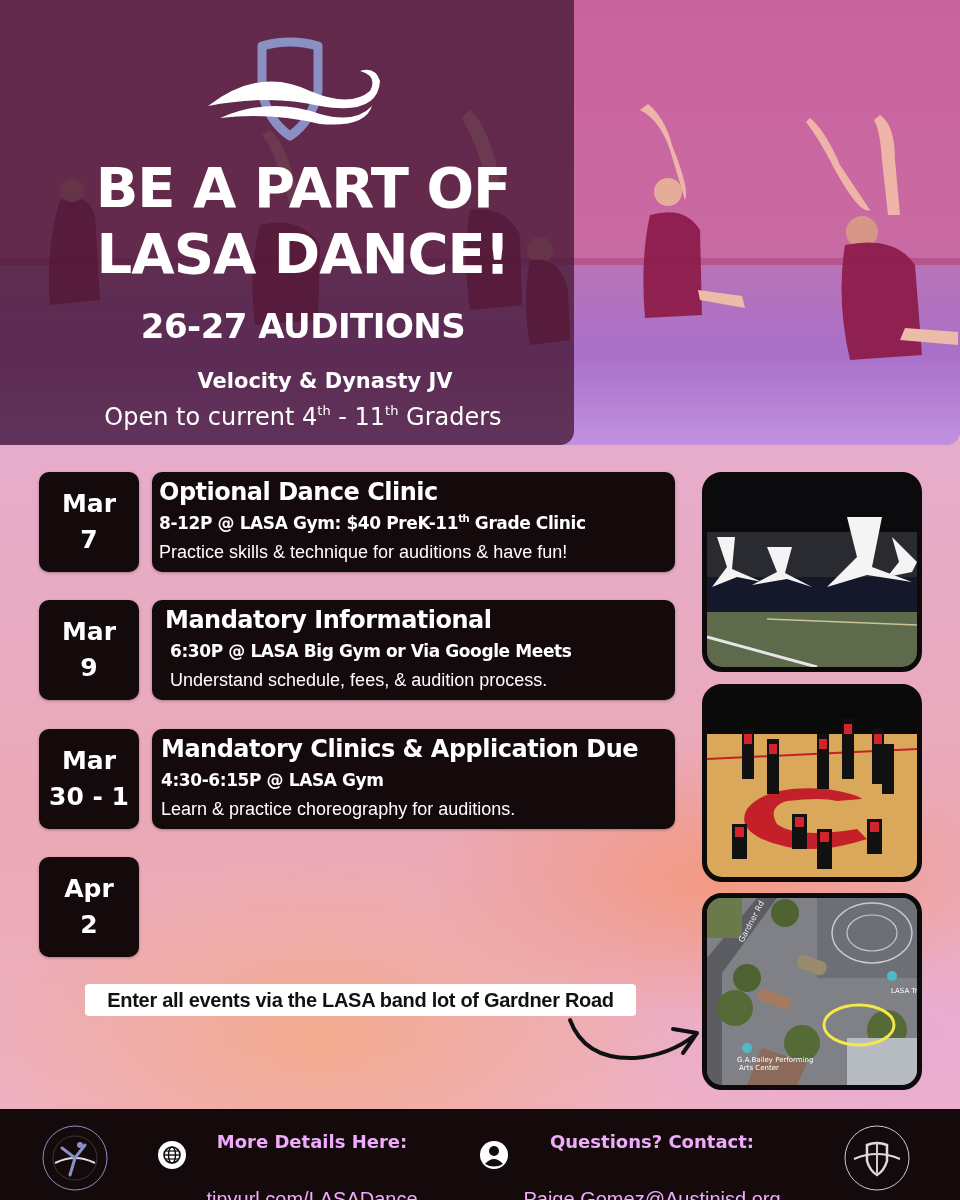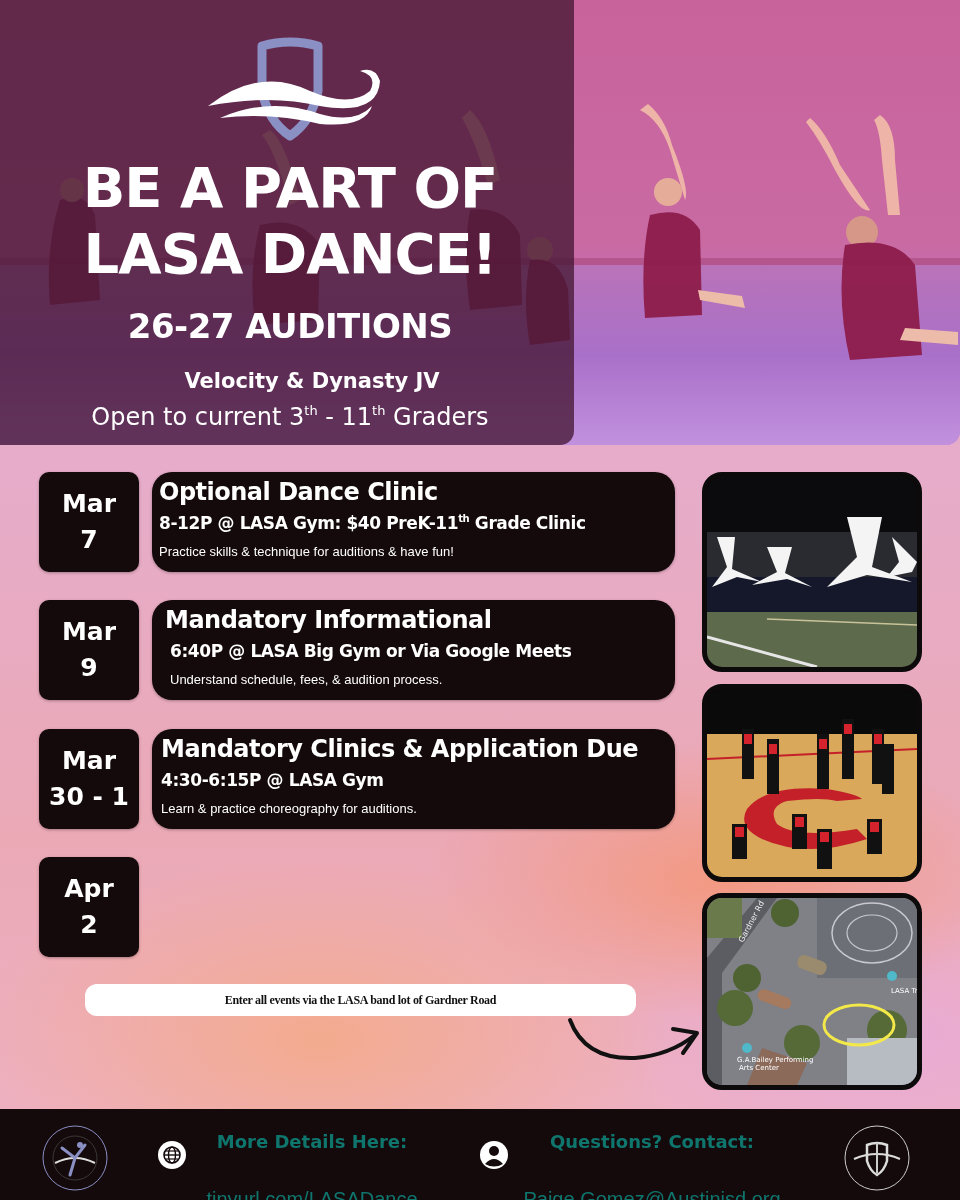--- a/index.html
+++ b/index.html
@@ -29,70 +29,70 @@
   }
   .stage-edge { position:absolute; left:0; top: 258px; width: 960px; height: 10px; background: rgba(160,60,110,0.45); }
   .dancer { position: absolute; }
   .hero-panel {
     position: absolute; left: 0; top: 0; width: 574px; height: 445px;
     background: rgba(70, 24, 52, 0.78);
     border-bottom-right-radius: 14px;
   }
   .hero-logo { position: absolute; left: 200px; top: 36px; width: 180px; height: 110px; }
   .hero-title {
-    position: absolute; left: 3px; width: 574px; text-align: center; color: #fff;
+    position: absolute; left: 16px; width: 574px; text-align: center; color: #fff;
     font-family: "DejaVu Sans", sans-serif; font-weight: bold; letter-spacing: -1px;
   }
   .t1 { top: 158px; font-size: 56px; line-height: 60px; }
   .t2 { top: 224px; font-size: 56px; line-height: 60px; }
   .t3 { top: 306px; font-size: 34px; line-height: 40px; letter-spacing: -0.5px; }
   .t4 { top: 368px; font-size: 21px; line-height: 26px; letter-spacing: 0; padding-left: 44px; }
   .t5 { top: 402px; font-size: 24px; line-height: 30px; font-weight: normal; letter-spacing: 0; }
   .t5 sup { font-size: 13px; vertical-align: 10px; line-height: 0; }
 
   
   .event { position: absolute; left: 39px; width: 636px; height: 102px; }
   .date-box {
     position: absolute; left: 0; top: 0; width: 100px; height: 100px;
     background: #140a0c; border-radius: 10px; color: #fff;
     display: flex; flex-direction: column; align-items: center; justify-content: center;
     font-family: "DejaVu Sans", sans-serif; font-weight: bold; font-size: 25px; line-height: 36px;
     box-shadow: 0 1px 3px rgba(0,0,0,0.3);
   }
   .info-box {
     position: absolute; left: 113px; top: 0; width: 523px; height: 100px;
-    background: #140a0c; border-radius: 20px; color: #fff; padding: 4px 8px 0 7px;
+    background: #140a0c; border-radius: 10px; color: #fff; padding: 4px 8px 0 7px;
     box-shadow: 0 1px 3px rgba(0,0,0,0.3);
   }
   .ev-title { font-family: "DejaVu Sans", sans-serif; font-weight: bold; font-size: 24px; line-height: 32px; letter-spacing: -0.5px; }
   .ev-time { font-family: "DejaVu Sans", sans-serif; font-weight: bold; font-size: 17px; line-height: 30px; letter-spacing: -0.4px; }
   .ev-time sup { font-size: 10px; vertical-align: 7px; line-height: 0; }
-  .ev-desc { font-size: 13px; line-height: 28px; }
+  .ev-desc { font-size: 18px; line-height: 28px; }
 
   
   .photo {
     position: absolute; left: 702px; width: 220px; background: #0d0a0b;
     border-radius: 20px; border: 5px solid #0c0a0b; overflow: hidden;
   }
   .p1 { top: 472px; height: 200px; }
   .p2 { top: 684px; height: 198px; }
   .p3 { top: 893px; height: 197px; }
 
   
   .enter-note {
     position: absolute; left: 85px; top: 984px; width: 551px; height: 32px;
-    background: #fff; border-radius: 12px; color: #111;
-    font-family: Liberation Serif, serif; font-weight: bold; font-size: 12px; letter-spacing: -0.3px;
+    background: #fff; border-radius: 4px; color: #111;
+    font-family: Liberation Sans, sans-serif; font-weight: bold; font-size: 20px; letter-spacing: -0.3px;
     display: flex; align-items: center; justify-content: center;
   }
   .arrow { position: absolute; left: 565px; top: 1015px; width: 140px; height: 60px; }
 
   
   .footer {
-    position: absolute; left: 0; top: 1109px; width: 960px; height: 91px; background: #140a0c; color: #0f766e;
+    position: absolute; left: 0; top: 1109px; width: 960px; height: 91px; background: #140a0c; color: #f0abfc;
   }
   .badge { position: absolute; top: 14px; width: 70px; height: 70px; }
   .b-left { left: 40px; }
   .b-right { left: 842px; }
   .f-icon { position: absolute; top: 31px; width: 30px; height: 30px; }
   .fi-globe { left: 157px; }
   .fi-user { left: 479px; }
   .f-block { position: absolute; top: 21px; text-align: center; }
   .fb-1 { left: 192px; width: 240px; }
   .fb-2 { left: 512px; width: 280px; }
@@ -134,21 +134,21 @@
   <div class="hero-panel">
     <svg class="hero-logo" viewBox="0 0 180 110">
       <path d="M62 10 Q90 2 118 10 L118 55 Q112 85 90 100 Q68 85 62 55 Z" fill="none" stroke="#8a8fc4" stroke-width="9" stroke-linejoin="round"></path>
       <path d="M8 70 Q60 30 110 55 Q150 72 170 55 Q178 40 160 35 Q175 30 180 45 Q178 80 120 70 Q70 58 8 70 Z" fill="#fff"></path>
       <path d="M20 82 Q70 60 120 78 Q155 88 172 70 Q165 92 120 88 Q70 76 20 82 Z" fill="#fff"></path>
     </svg>
     <div class="hero-title t1">BE A PART OF</div>
     <div class="hero-title t2">LASA DANCE!</div>
     <div class="hero-title t3">26-27 AUDITIONS</div>
     <div class="hero-title t4">Velocity &amp; Dynasty JV</div>
-    <div class="hero-title t5"><span>Open to current 3</span><sup>th</sup><span> - 11</span><sup>th</sup><span> Graders</span></div>
+    <div class="hero-title t5"><span>Open to current 4</span><sup>th</sup><span> - 11</span><sup>th</sup><span> Graders</span></div>
   </div>
 </div>
 
 <div class="event" style="top:472px">
   <div class="date-box">
     <span>Mar</span>
     <span>7</span>
   </div>
   <div class="info-box">
     <div class="ev-title">Optional Dance Clinic</div>
@@ -157,21 +157,21 @@
   </div>
 </div>
 
 <div class="event" style="top:600px">
   <div class="date-box">
     <span>Mar</span>
     <span>9</span>
   </div>
   <div class="info-box" style="padding-left:13px">
     <div class="ev-title">Mandatory Informational</div>
-    <div class="ev-time" style="padding-left:5px"><span>6:40P @ LASA Big Gym or Via Google Meets</span></div>
+    <div class="ev-time" style="padding-left:5px"><span>6:30P @ LASA Big Gym or Via Google Meets</span></div>
     <div class="ev-desc" style="padding-left:5px">Understand schedule, fees, &amp; audition process.</div>
   </div>
 </div>
 
 <div class="event" style="top:729px">
   <div class="date-box">
     <span>Mar</span>
     <span>30 - 1</span>
   </div>
   <div class="info-box" style="padding-left:9px">

